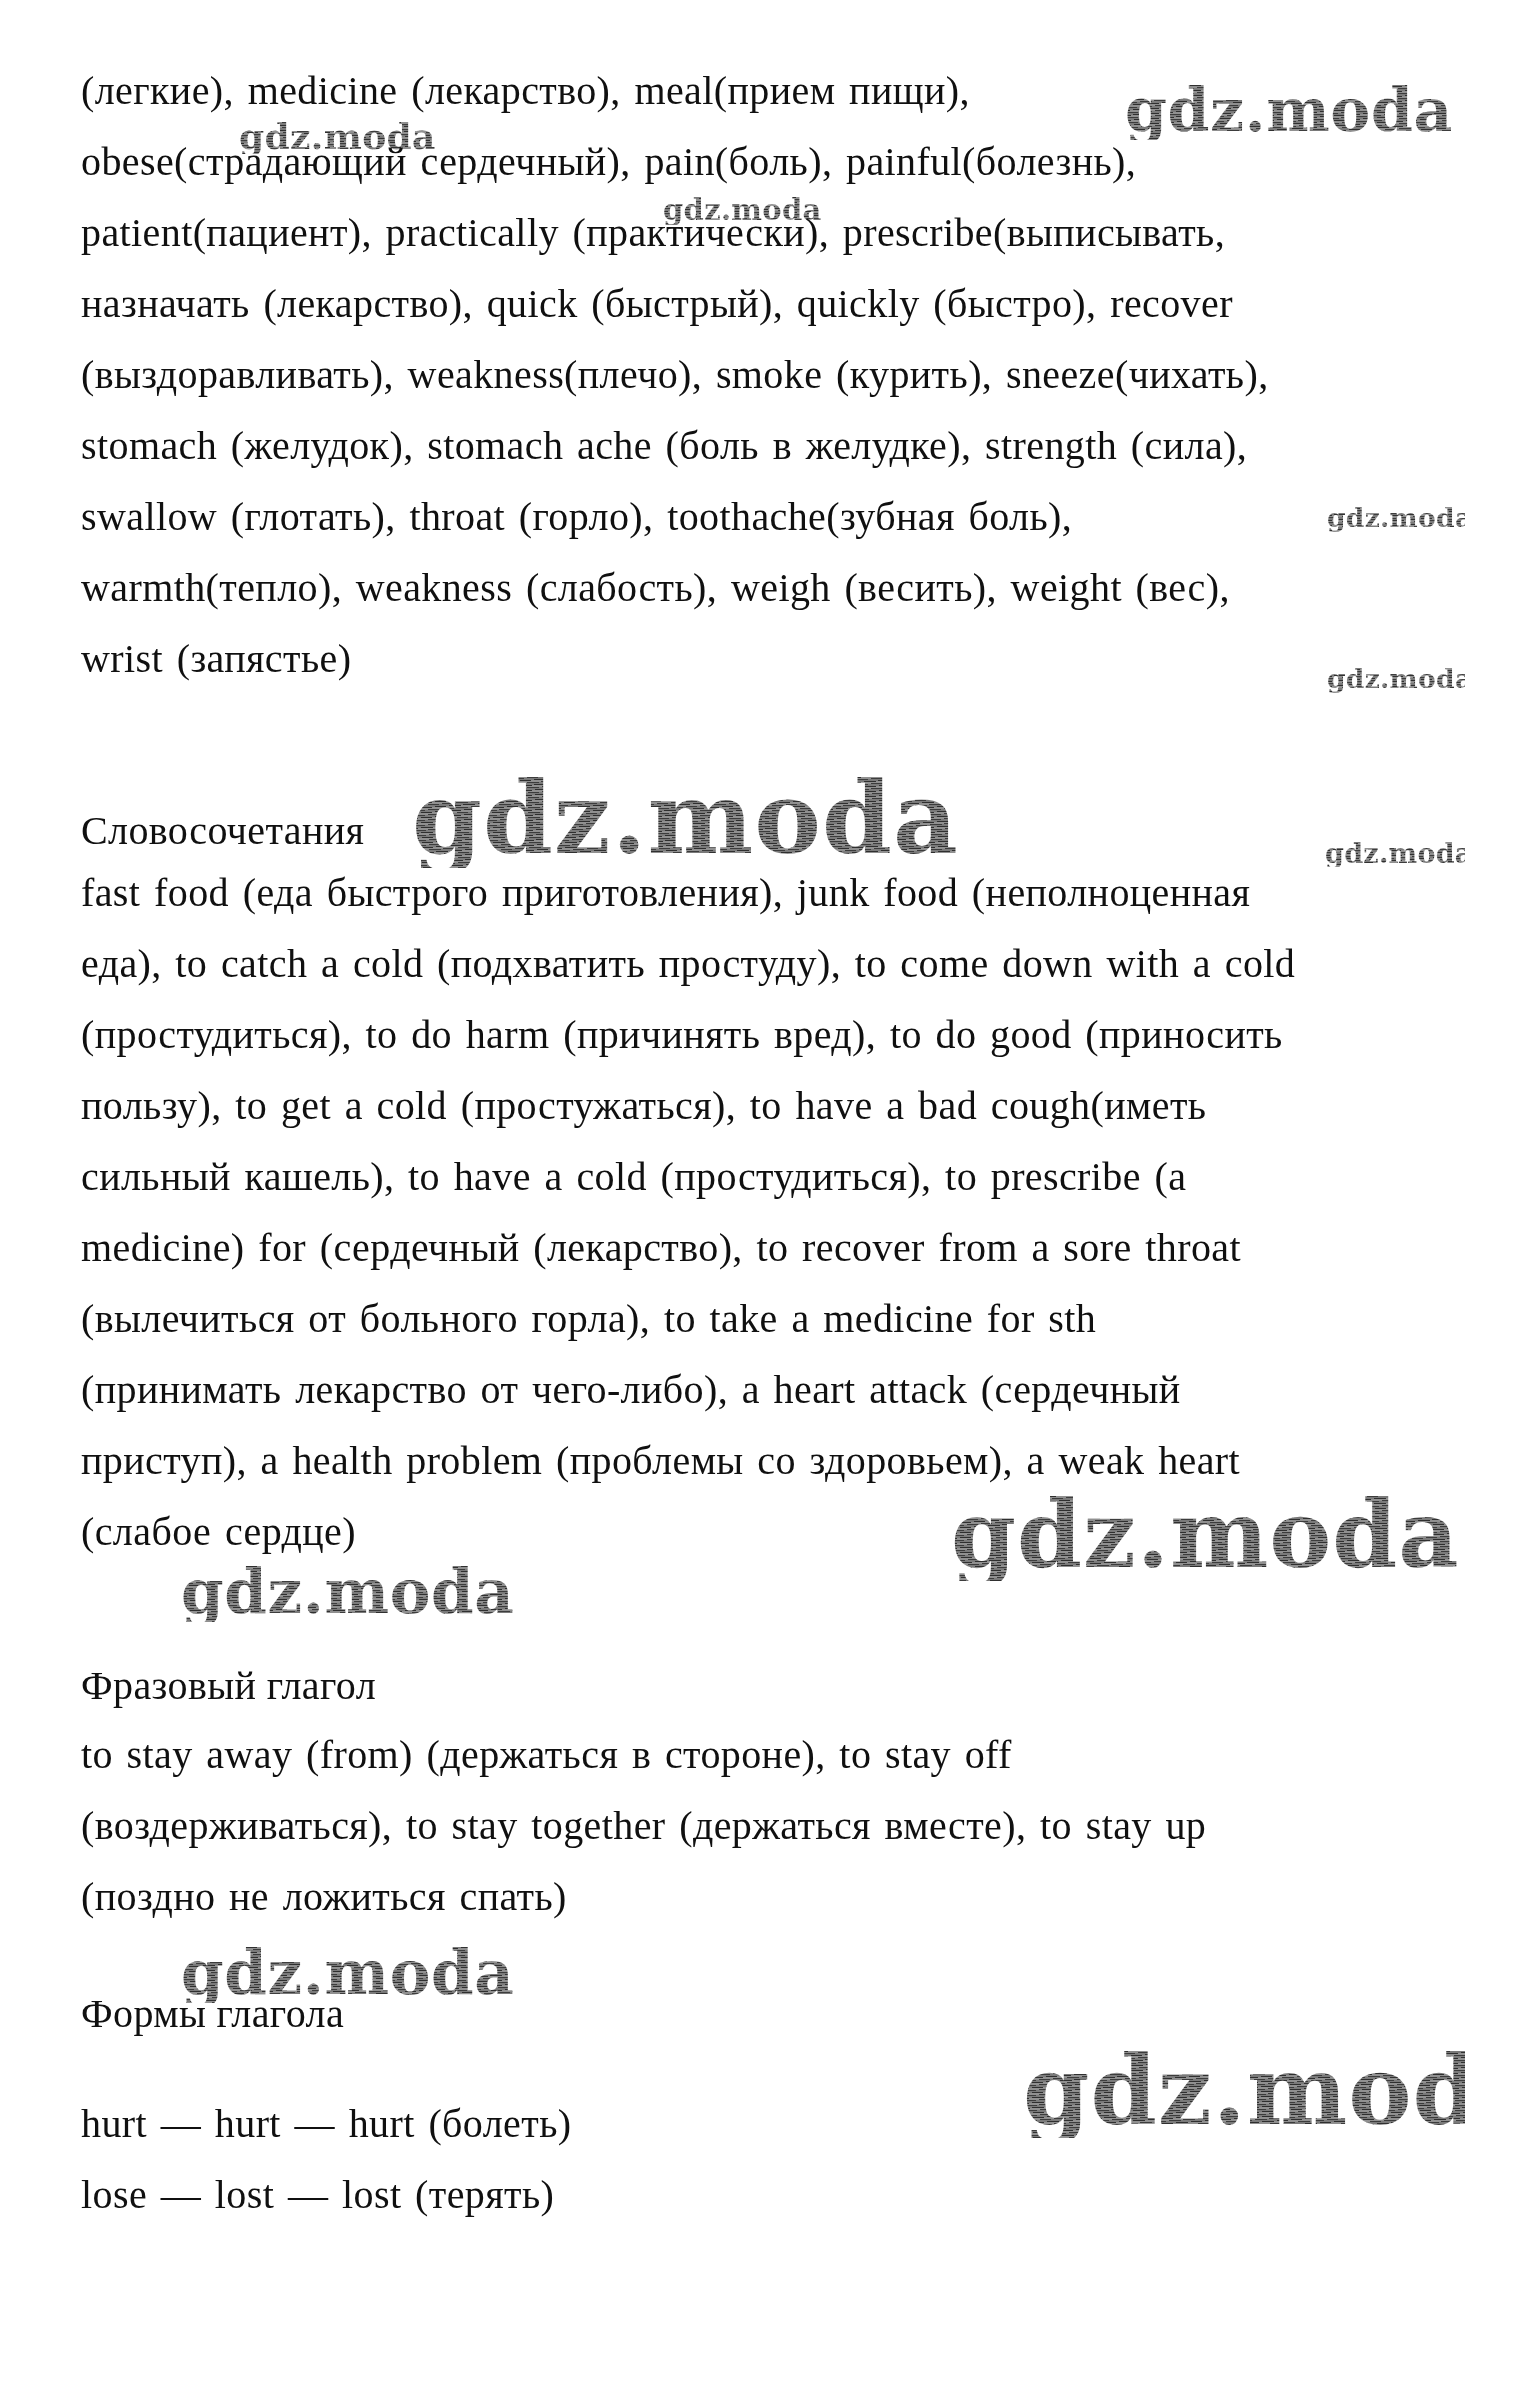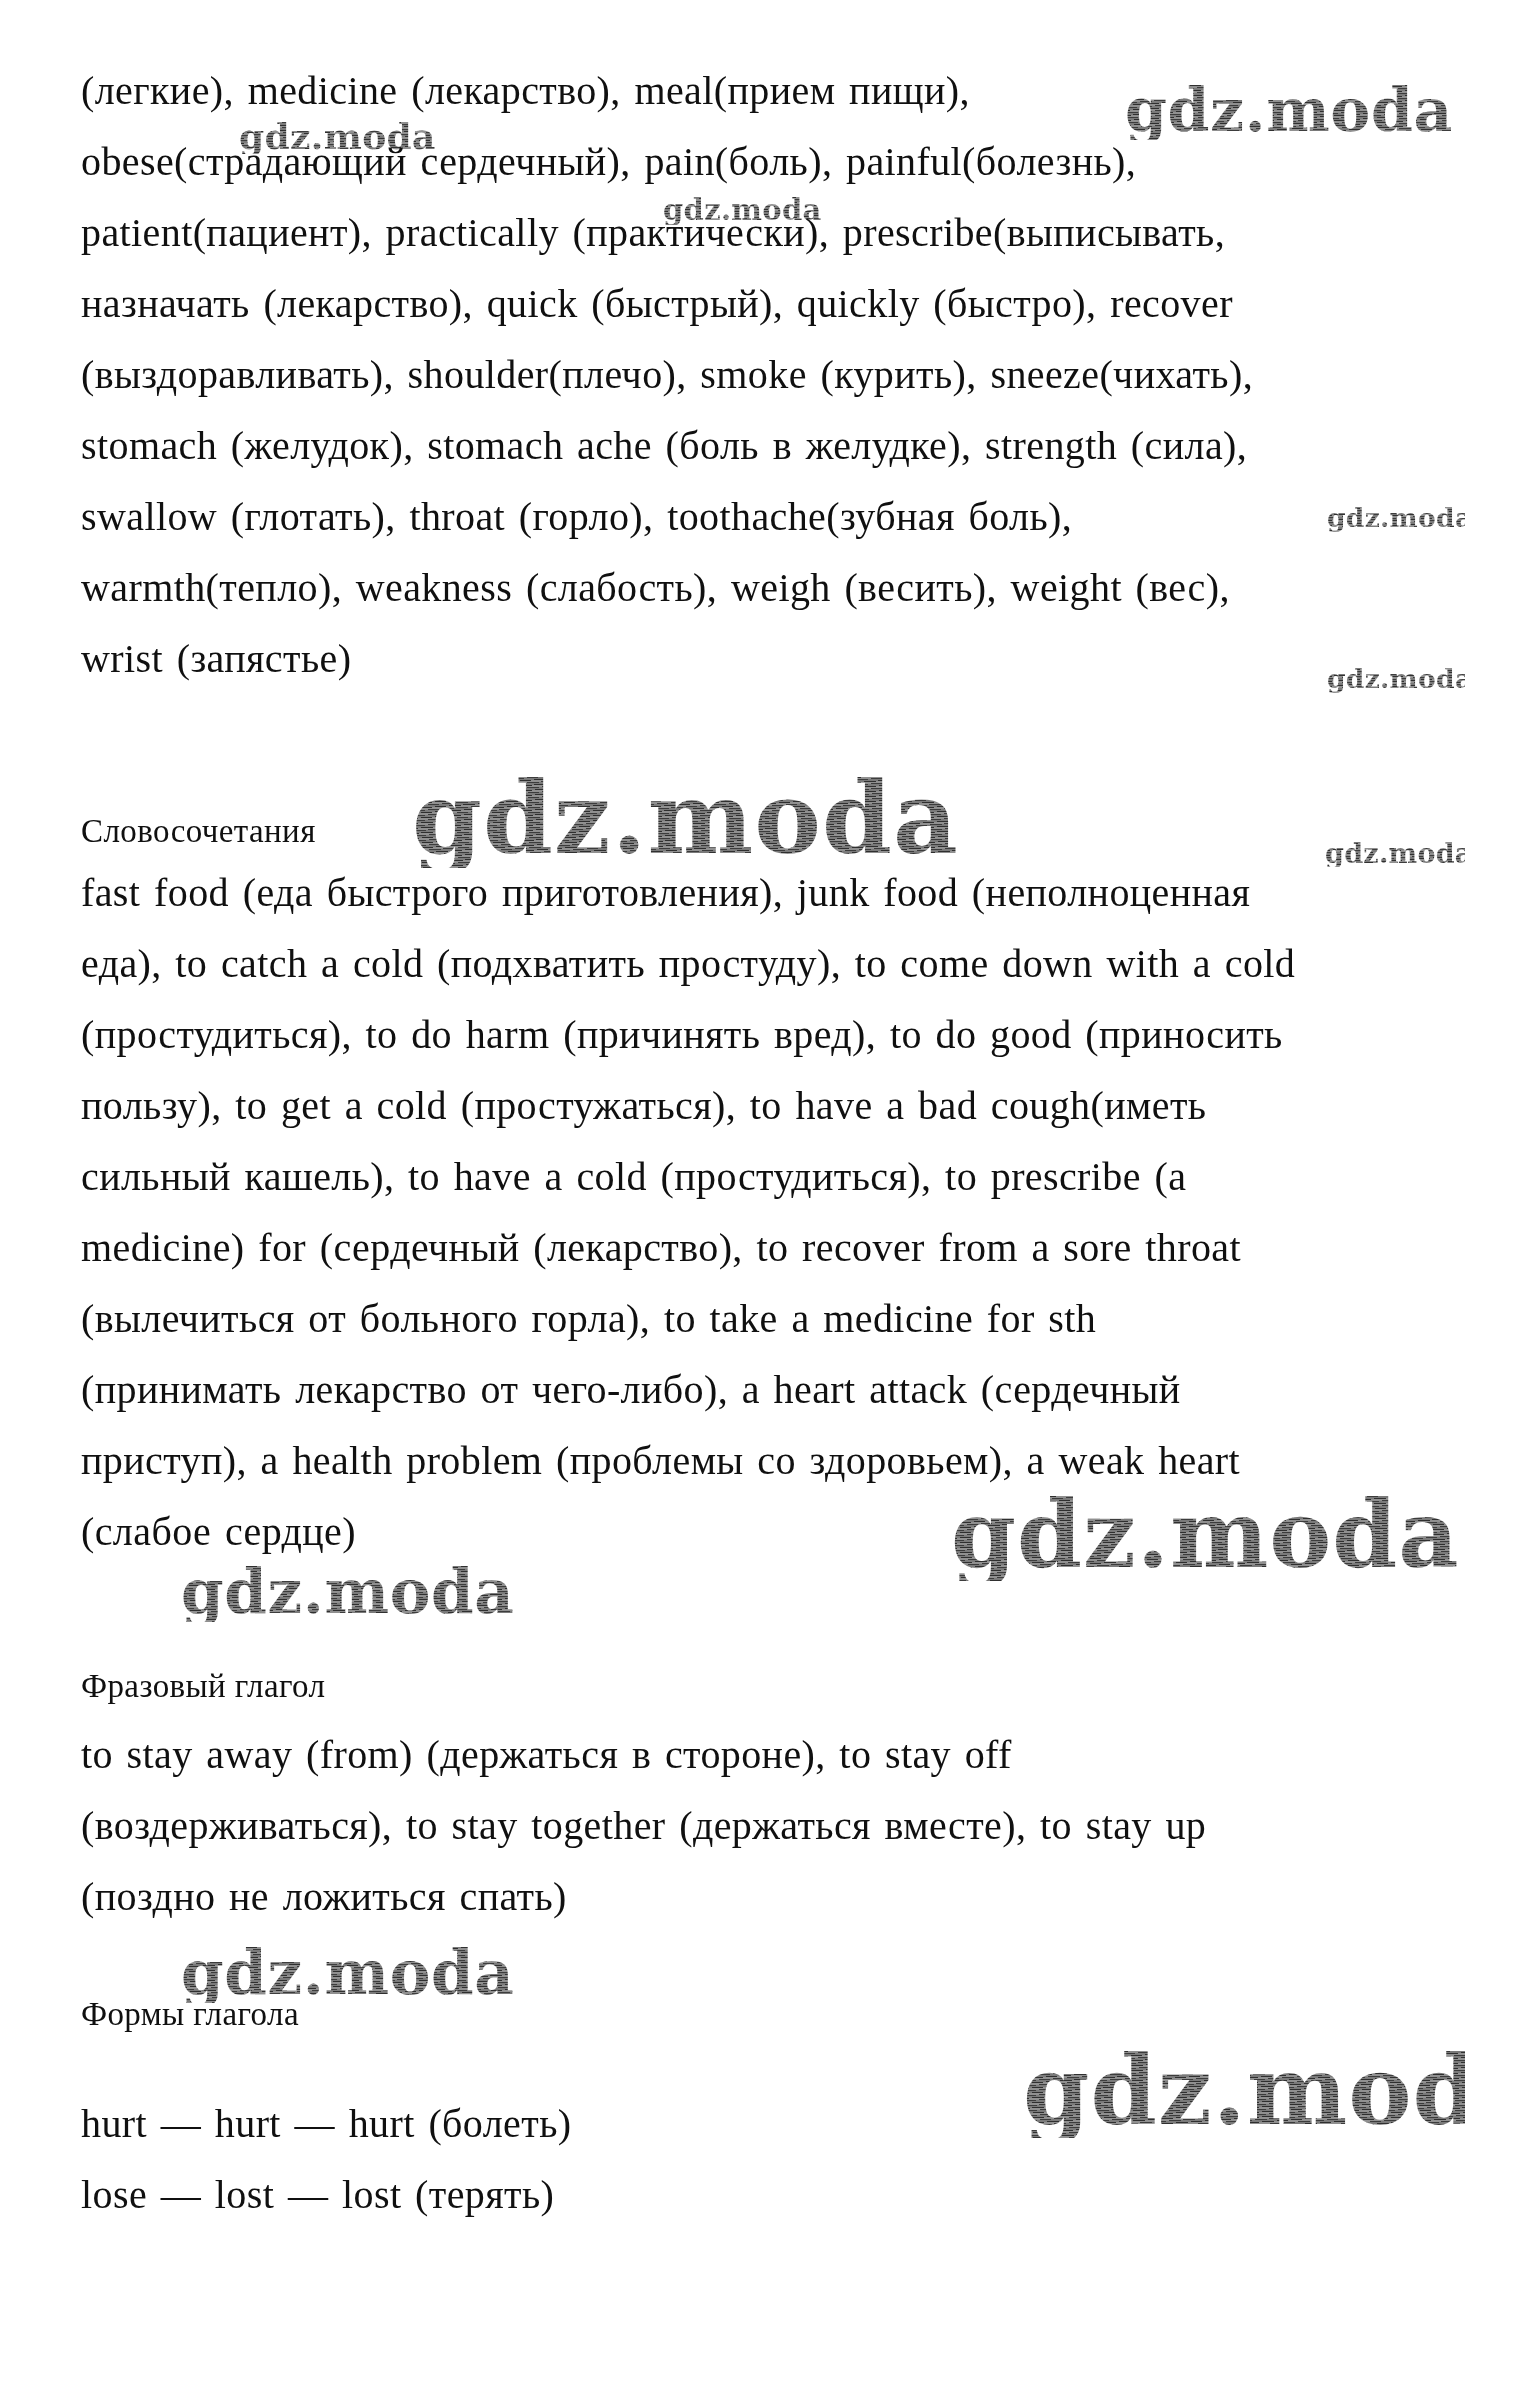--- a/index.html
+++ b/index.html
@@ -28,21 +28,21 @@
     line-height: 71px;
     font-size: 40px;
     letter-spacing: 0.4px;
     word-spacing: 3.3px;
     white-space: nowrap;
   }
   .heading {
     position: absolute;
     left: 81px;
     margin: 0;
-    font-size: 33px;
+    font-size: 40px;
     font-weight: 400;
     line-height: 50px;
     letter-spacing: 0.4px;
     white-space: nowrap;
     z-index: 1;
   }
   .vocab   { top: 55px; }
   .h-phrases { top: 806px; }
   .phrases { top: 857px; }
   .h-phrasal { top: 1661px; }
@@ -92,21 +92,21 @@
 </head>
 <body>
 
 <div class="page">
 
   <section class="block vocab">
     <div class="line">(легкие), medicine (лекарство), meal(прием пищи),</div>
     <div class="line">obese(страдающий сердечный), pain(боль), painful(болезнь),</div>
     <div class="line">patient(пациент), practically (практически), prescribe(выписывать,</div>
     <div class="line">назначать (лекарство), quick (быстрый), quickly (быстро), recover</div>
-    <div class="line">(выздоравливать), shoulder(плечо), smoke (курить), sneeze(чихать),</div>
+    <div class="line">(выздоравливать), weakness(плечо), smoke (курить), sneeze(чихать),</div>
     <div class="line">stomach (желудок), stomach ache (боль в желудке), strength (сила),</div>
     <div class="line">swallow (глотать), throat (горло), toothache(зубная боль),</div>
     <div class="line">warmth(тепло), weakness (слабость), weigh (весить), weight (вес),</div>
     <div class="line">wrist (запястье)</div>
   </section>
 
   <h2 class="heading h-phrases">Словосочетания</h2>
 
   <section class="block phrases">
     <div class="line">fast food (еда быстрого приготовления), junk food (неполноценная</div>

